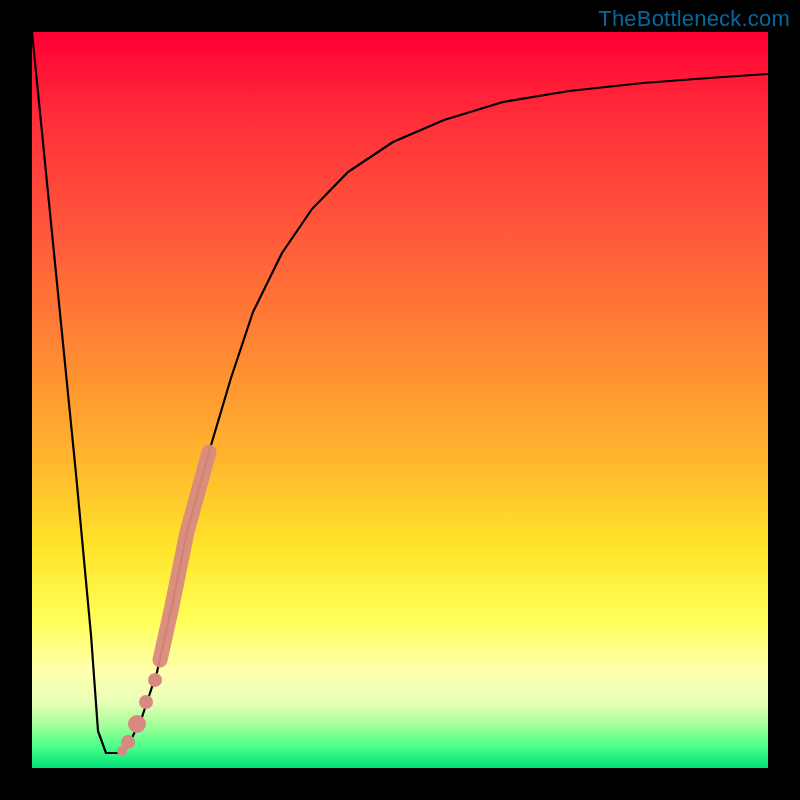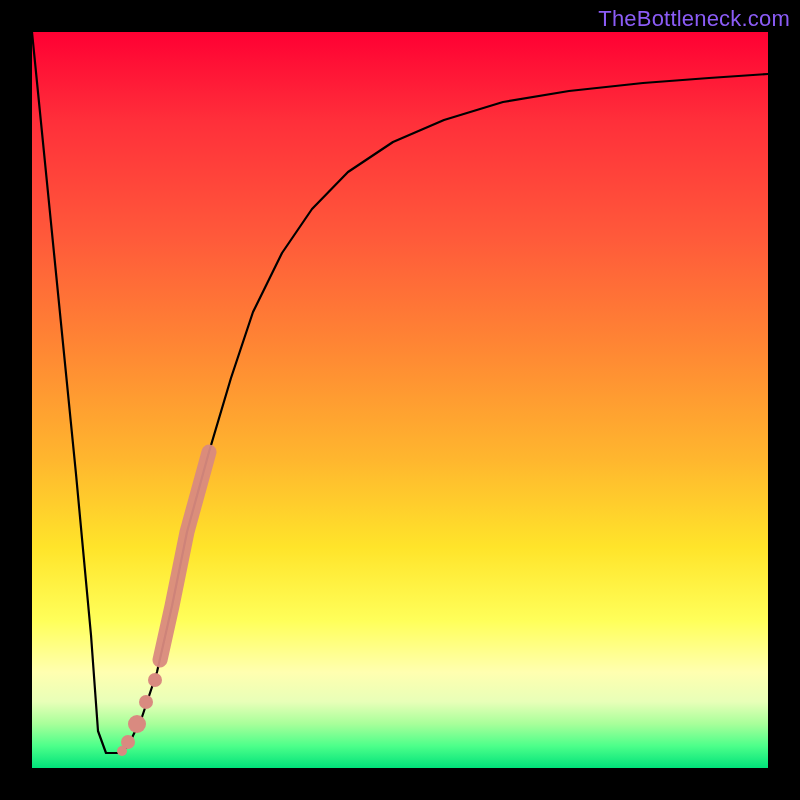--- a/index.html
+++ b/index.html
@@ -45,21 +45,21 @@
     left: 0;
     top: 0;
     width: 736px;
     height: 736px;
     overflow: visible;
   }
   .watermark {
     position: absolute;
     top: 6px;
     right: 10px;
-    color: #8b5cf6;
+    color: #0369a1;
     font-size: 22px;
     letter-spacing: 0.2px;
     font-weight: 400;
   }
 </style>
 </head>
 <body>
 
 <div class="frame">
   <div class="plot">

